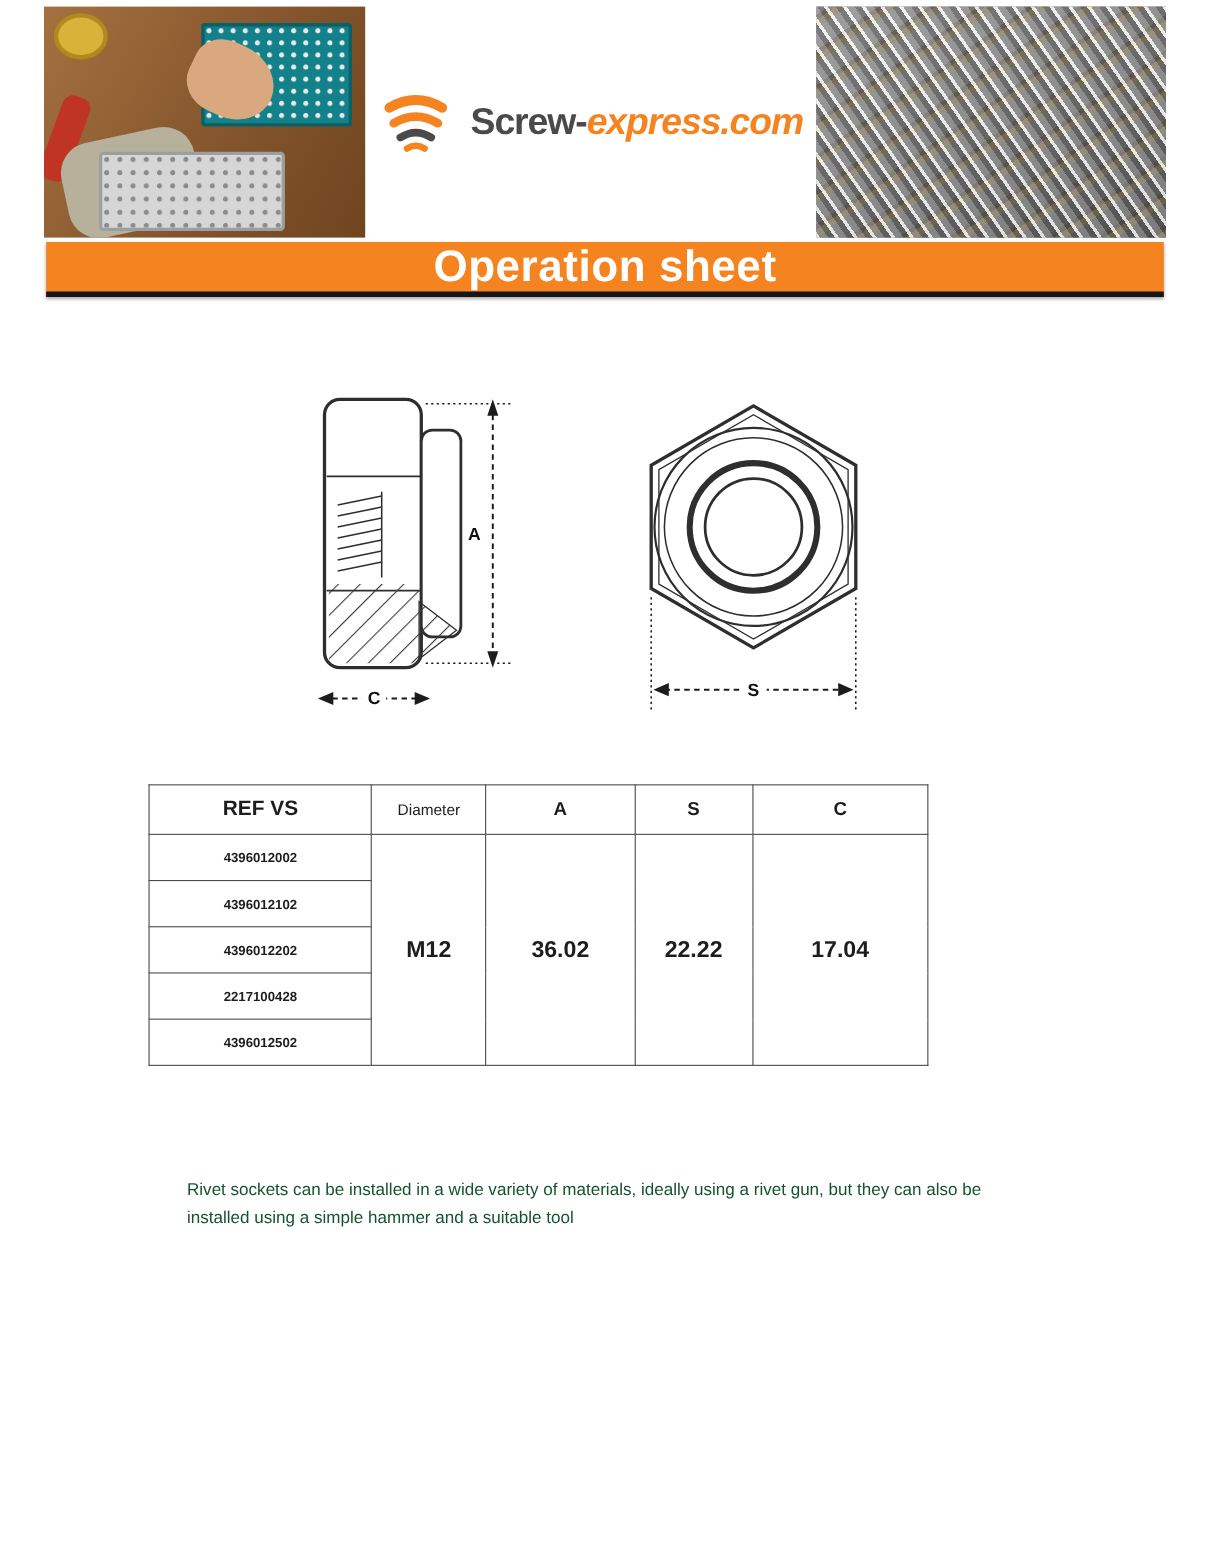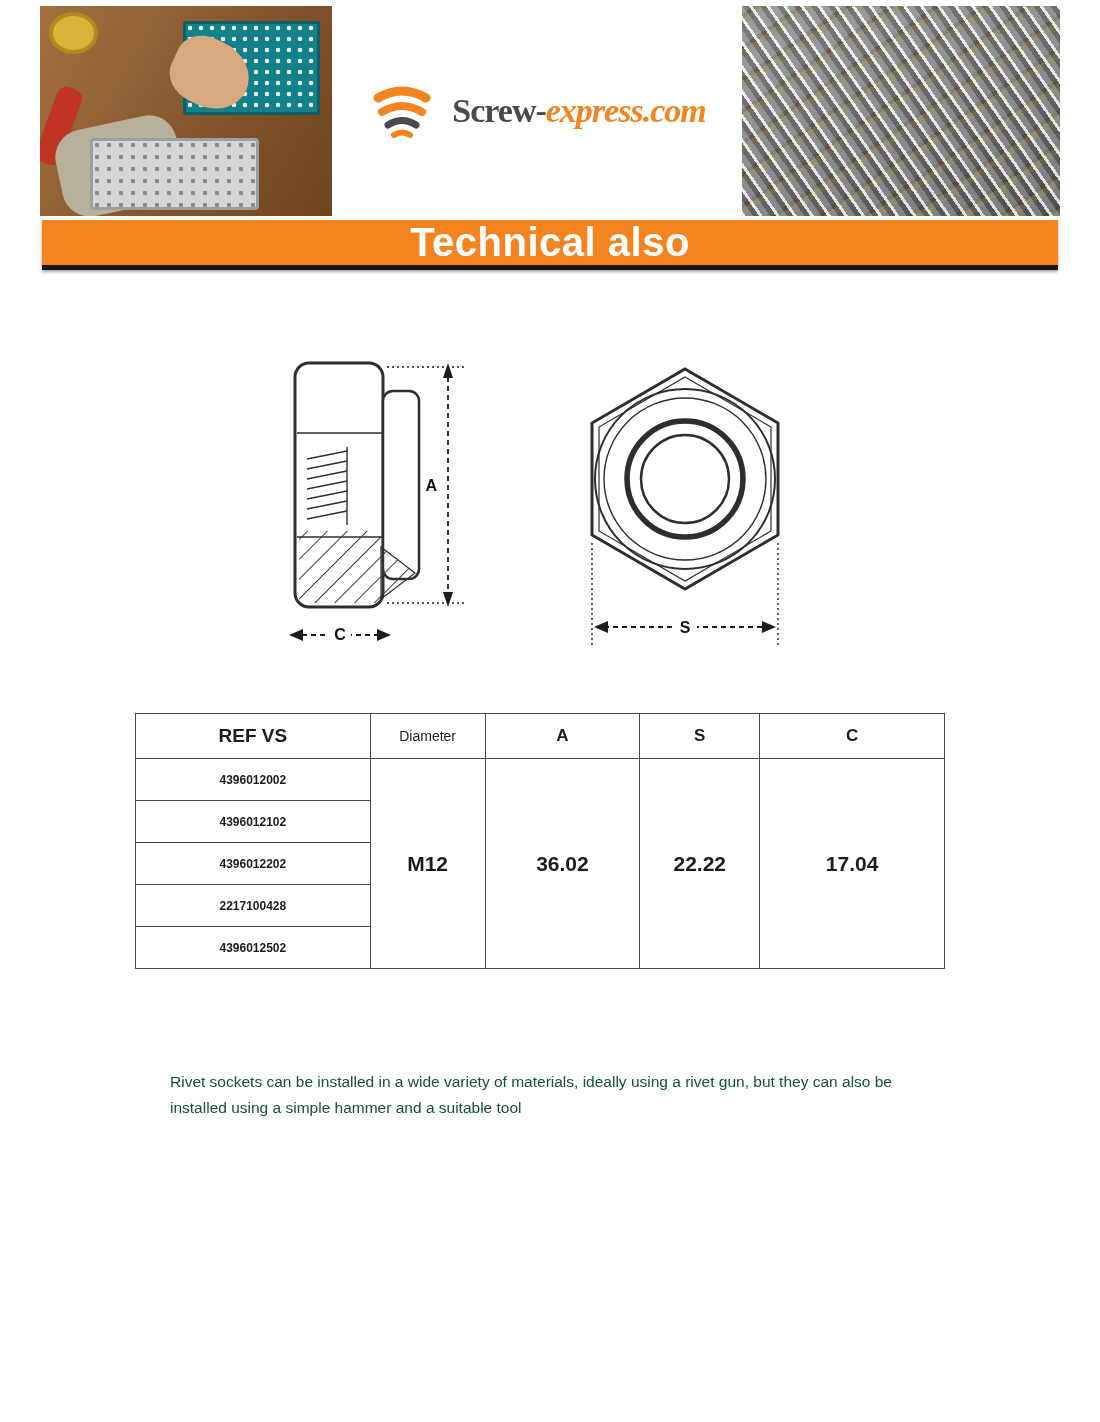--- a/index.html
+++ b/index.html
@@ -4,21 +4,21 @@
 <style>
   * { box-sizing: border-box; }
   html,body { margin:0; padding:0; background:#ffffff; }
   .page {
     position:relative; width:1100px; height:1422px; margin:0 auto;
     background:#ffffff; overflow:hidden;
     font-family:"Liberation Sans", sans-serif; color:#1d1d1d;
   }
 
   
-  .header { display:flex; margin:6px 40px 0 40px; height:210px;font-family:Liberation Serif, serif; }
+  .header { display:flex; margin:6px 40px 0 40px; height:210px; }
   .photo { position:relative; height:100%; overflow:hidden; }
   .photo-left { width:292px;
     background:linear-gradient(120deg,#a4713f 0%,#8a5a30 45%,#6f441f 100%); }
   .photo-right { width:318px;
     background-color:#8f8f8f;
     background-image:
       repeating-linear-gradient(55deg, rgba(255,255,255,.75) 0 3px, rgba(125,125,125,.6) 3px 9px, rgba(40,40,40,.5) 9px 14px),
       repeating-linear-gradient(-35deg, rgba(205,175,95,.5) 0 6px, rgba(90,70,30,.35) 6px 10px, rgba(0,0,0,0) 10px 26px),
       linear-gradient(160deg,#d2d2d2,#7a7a7a);
   }
@@ -47,21 +47,21 @@
   .banner { margin:4px 42px 0 42px; height:50px; background:#f5831f;
     border-bottom:5px solid #161616; display:flex; align-items:center; justify-content:center;
     box-shadow:0 2px 3px rgba(0,0,0,.35); }
   .banner h1 { margin:0; color:#ffffff; font-size:40px; font-weight:bold; letter-spacing:.5px; }
 
   
   .drawings { display:flex; gap:80px; margin:85px 0 0 285px; align-items:flex-start; }
   svg text { font-family:"Liberation Sans", sans-serif; }
 
   
-  table.dim { border-collapse:collapse; margin:48px 0 0 135px; width:810px; }
+  table.dim { border-collapse:collapse; margin:48px 0 0 135px; width:709px; }
   table.dim th, table.dim td {
     border:1.5px solid #4a4a4a; text-align:center; vertical-align:middle;
     background:#ffffff; padding:0;
   }
   table.dim thead tr { height:45px; }
   table.dim tbody tr { height:42px; }
   th.c-ref { width:235px; font-size:19px; font-weight:bold; }
   th.c-dia { width:115px; font-size:14px; font-weight:normal; }
   th.c-a { width:155px; font-size:17px; font-weight:bold; }
   th.c-s { width:120px; font-size:17px; font-weight:bold; }
@@ -104,21 +104,21 @@
       </svg>
       <div class="logo-text">
         <span class="brand-dark">Screw-</span><span class="brand-orange">express.com</span>
       </div>
     </div>
 
     <div class="photo photo-right"></div>
   </div>
 
   <div class="banner">
-    <h1>Technical also</h1>
+    <h1>Operation sheet</h1>
   </div>
 
   <div class="drawings">
 
     <svg width="195" height="305" viewBox="0 0 195 305">
       <defs>
         <pattern id="hatch" patternUnits="userSpaceOnUse" width="14" height="14" patternTransform="rotate(45)">
           <line x1="0" y1="0" x2="0" y2="14" stroke="#3a3a3a" stroke-width="2"></line>
         </pattern>
       </defs>

